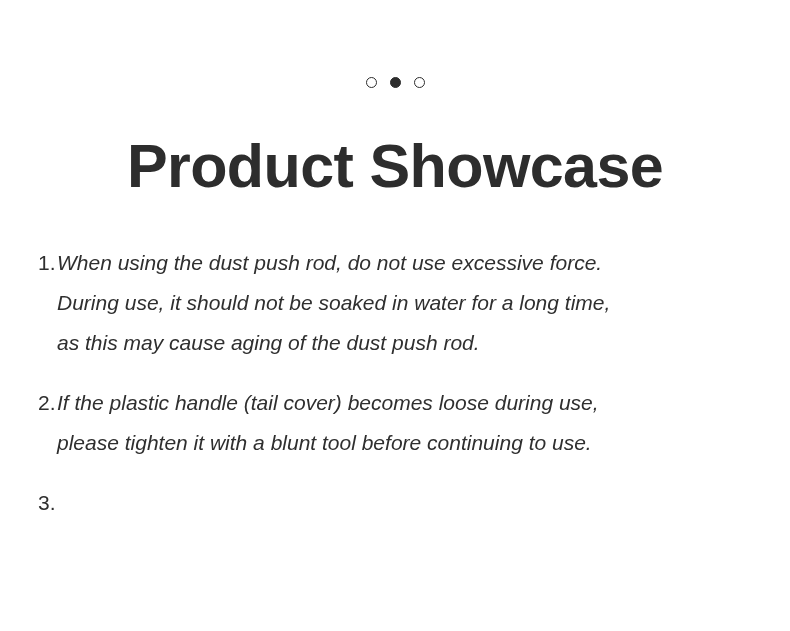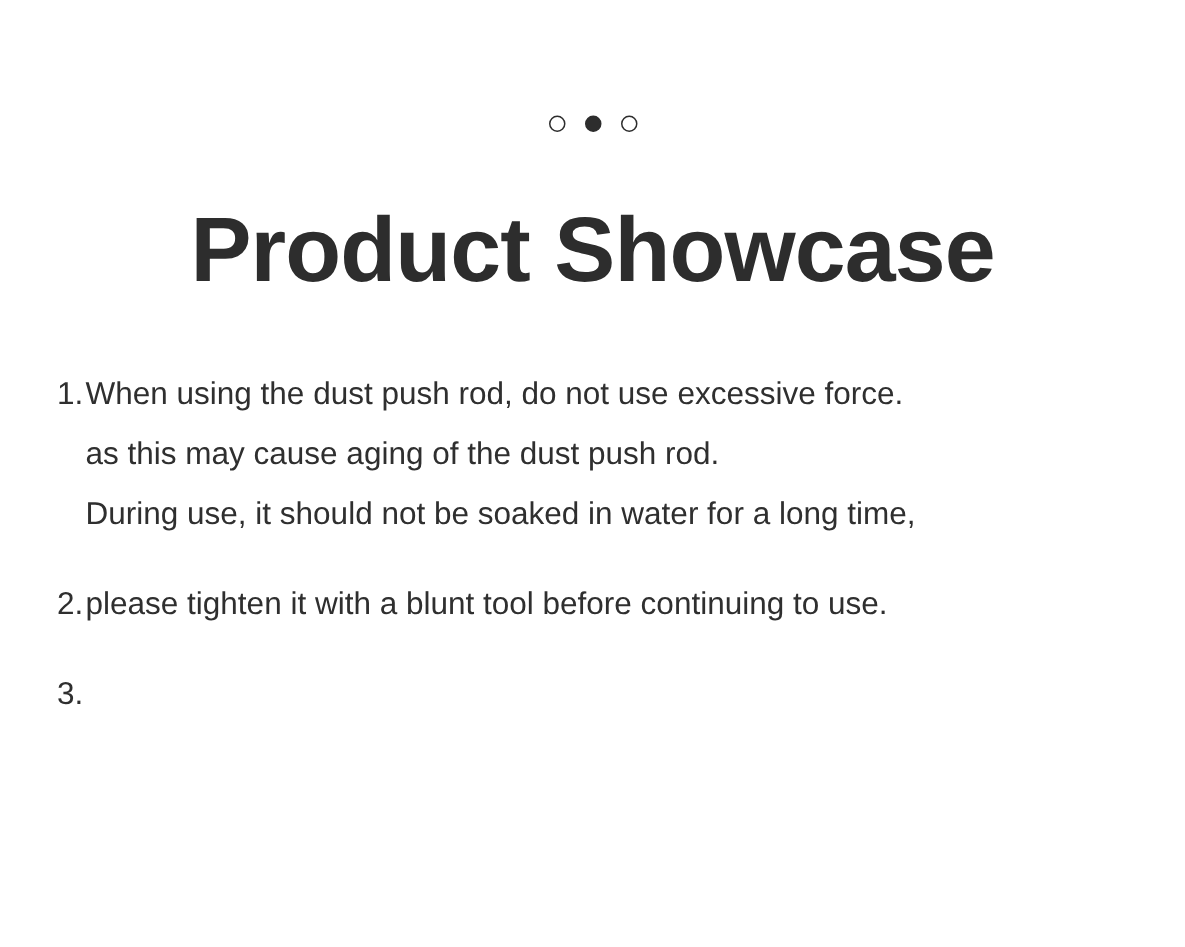--- a/index.html
+++ b/index.html
@@ -83,20 +83,21 @@
   }
   .instruction-number {
     flex: 0 0 auto;
     width: 19px;
     text-align: left;
     color: #2f2f2f;
   }
   .instruction-text {
     flex: 1 1 auto;
     color: #2f2f2f;
+    font-style: italic;
   }
   .instruction-text .line {
     display: block;
     white-space: nowrap;
   }
 </style>
 </head>
 <body>
 
 <div class="page">
@@ -107,27 +108,28 @@
       <span class="dot"></span>
     </div>
 
   <h1 class="page-title">Product Showcase</h1>
 
   <div class="instructions">
       <div class="instruction-item">
         <span class="instruction-number">1.</span>
         <span class="instruction-text">
           <span class="line">When using the dust push rod, do not use excessive force.</span>
+          <span class="line">During use, it should not be soaked in water for a long time,</span>
           <span class="line">as this may cause aging of the dust push rod.</span>
-          <span class="line">During use, it should not be soaked in water for a long time,</span>
         </span>
       </div>
       <div class="instruction-item">
         <span class="instruction-number">2.</span>
         <span class="instruction-text">
+          <span class="line">If the plastic handle (tail cover) becomes loose during use,</span>
           <span class="line">please tighten it with a blunt tool before continuing to use.</span>
         </span>
       </div>
       <div class="instruction-item">
         <span class="instruction-number">3.</span>
         <span class="instruction-text">
         </span>
       </div>
     </div>
 

